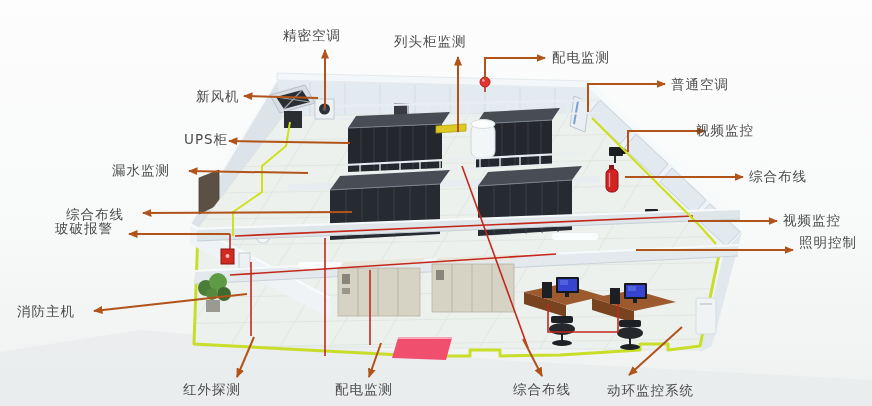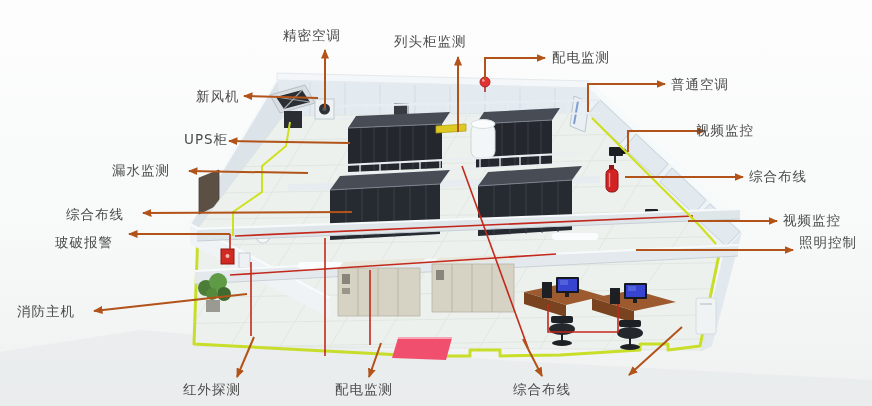--- a/index.html
+++ b/index.html
@@ -284,19 +284,20 @@
   <div class="label" style="left:394px;top:33px">列头柜监测</div>
   <div class="label" style="left:552px;top:49px">配电监测</div>
   <div class="label" style="left:196px;top:88px">新风机</div>
   <div class="label" style="left:671px;top:76px">普通空调</div>
   <div class="label" style="left:184px;top:131px">UPS柜</div>
   <div class="label" style="left:696px;top:122px">视频监控</div>
   <div class="label" style="left:112px;top:162px">漏水监测</div>
   <div class="label" style="left:749px;top:168px">综合布线</div>
   <div class="label" style="left:66px;top:206px">综合布线</div>
   <div class="label" style="left:783px;top:212px">视频监控</div>
-  <div class="label" style="left:55px;top:234px">玻破报警</div>
+  <div class="label" style="left:55px;top:220px">玻破报警</div>
   <div class="label" style="left:799px;top:234px">照明控制</div>
   <div class="label" style="left:17px;top:303px">消防主机</div>
   <div class="label" style="left:183px;top:381px">红外探测</div>
   <div class="label" style="left:335px;top:381px">配电监测</div>
   <div class="label" style="left:513px;top:381px">综合布线</div>
+  <div class="label" style="left:607px;top:382px">动环监控系统</div>
 </div>
 
 </body></html>

